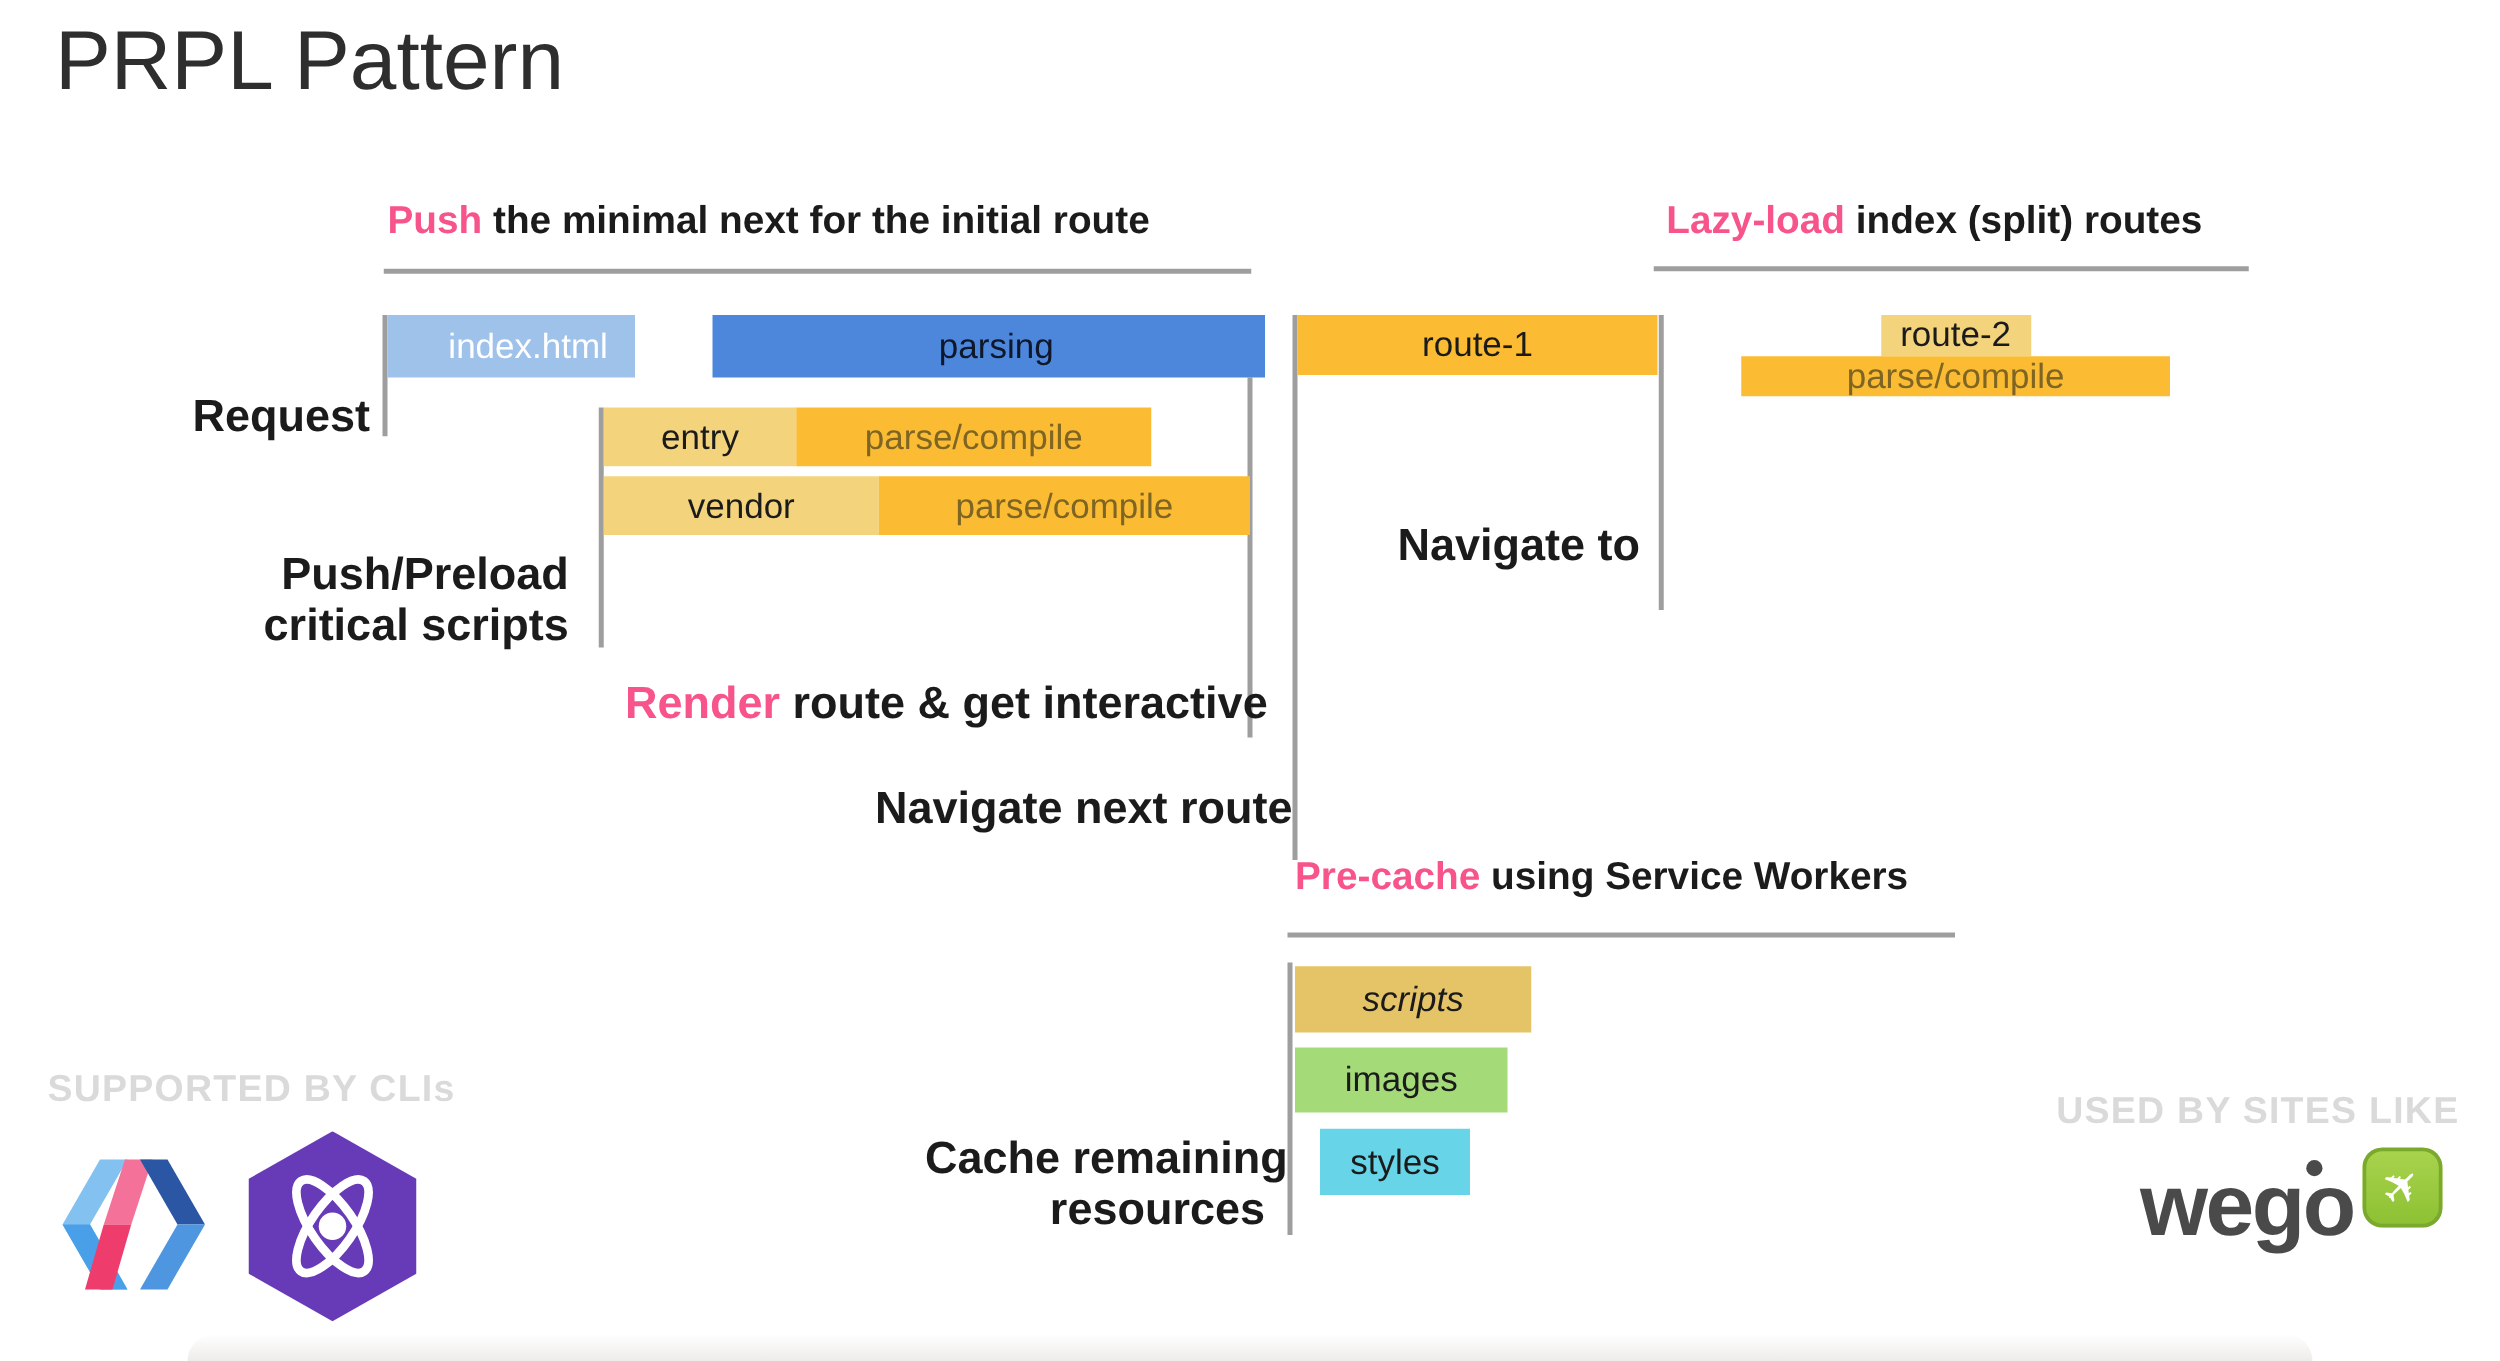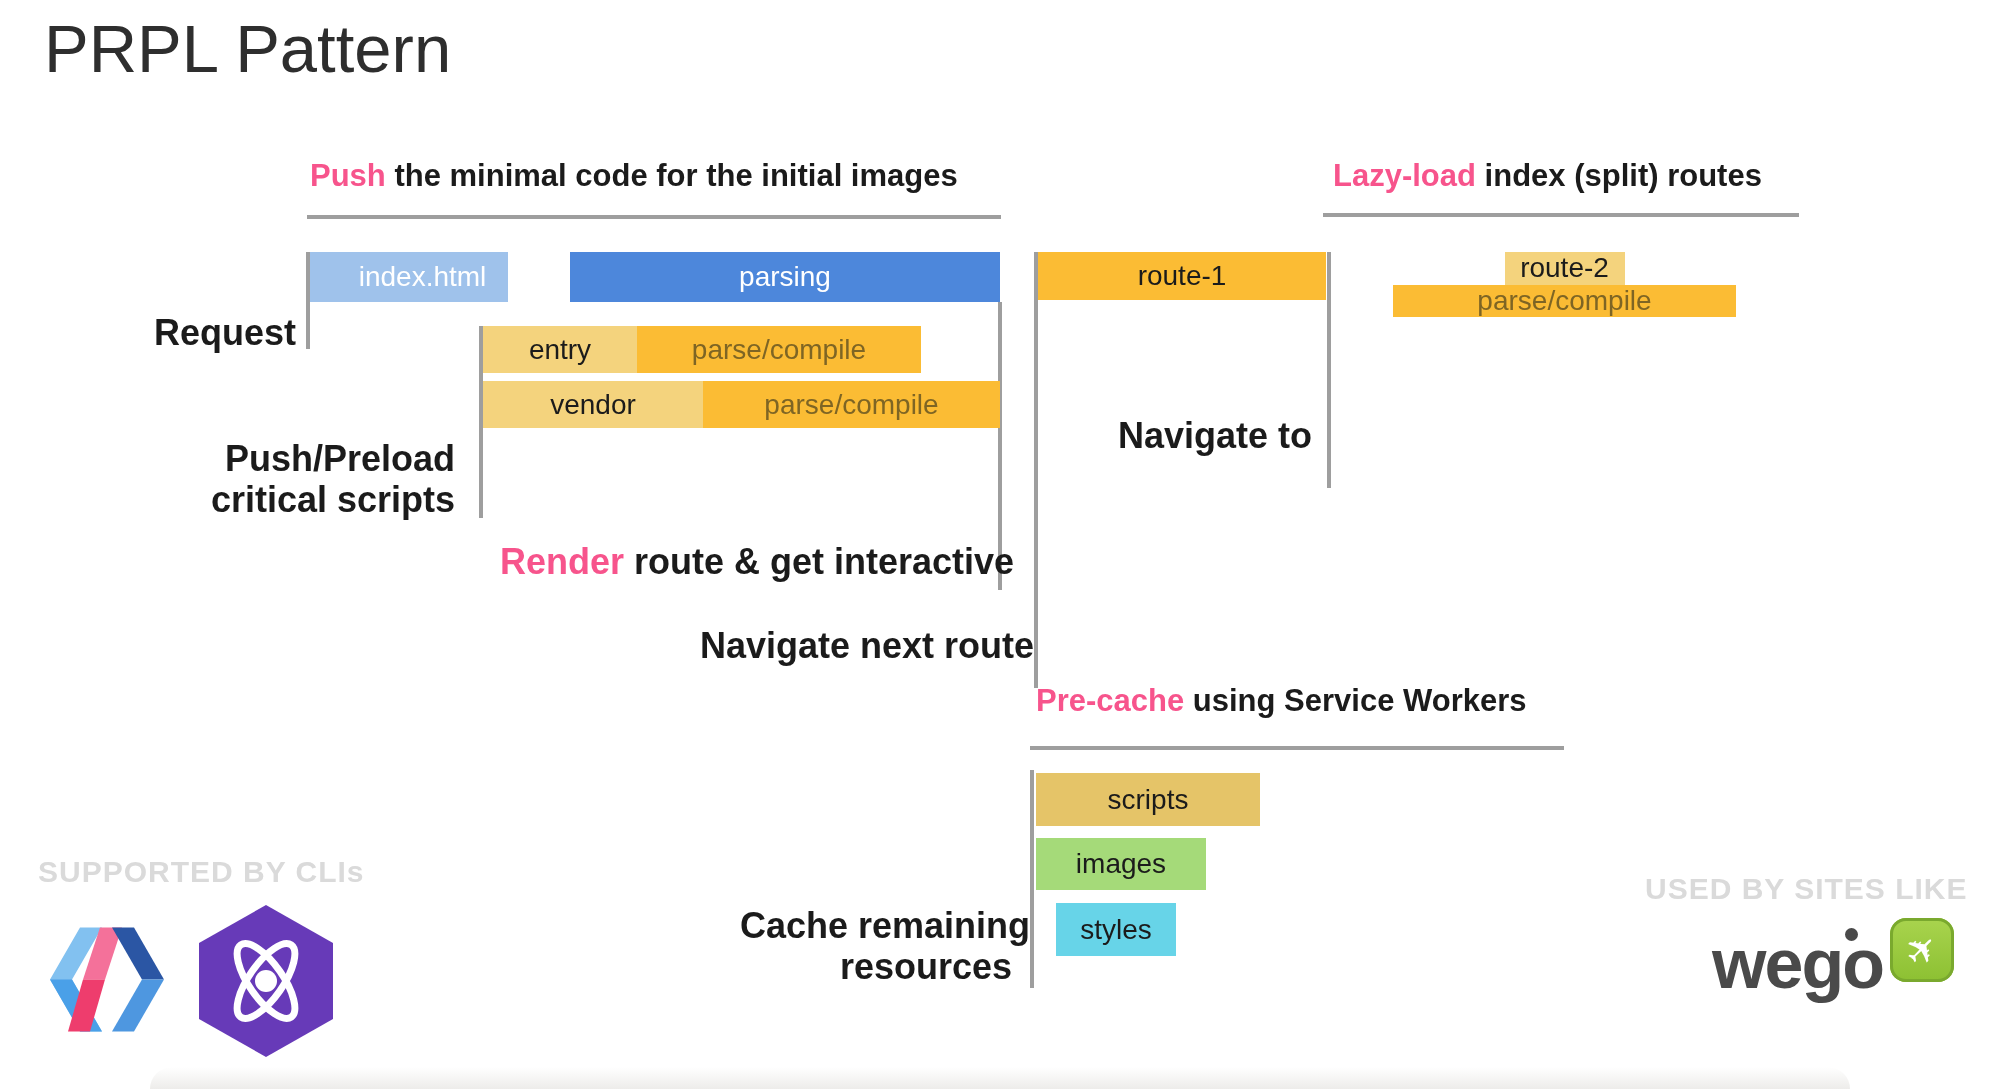--- a/index.html
+++ b/index.html
@@ -16,21 +16,21 @@
   .lbl .ln{display:block;line-height:41px;}
   
   .rule{position:absolute;height:4px;background:#9e9e9e;}
   .vline{position:absolute;width:4px;background:#9e9e9e;}
   
   .bar{position:absolute;display:flex;align-items:center;justify-content:center;
        font-size:28px;white-space:nowrap;}
   .bar.split{justify-content:flex-start;padding:0;}
   .cell{height:100%;display:flex;align-items:center;justify-content:center;font-size:28px;}
   .c-lightblue{background:#9fc2eb;color:#ffffff;padding-left:27px;}
-  .c-blue{background:#4d87db;color:#ffffff;}
+  .c-blue{background:#4d87db;color:#0f172a;padding-left:12px;}
   .c-orange{background:#fbbc34;color:#1b1b1b;}
   .c-lightyellow{background:#f4d37d;color:#1b1b1b;}
   .c-parse{background:#fbbc34;color:#7e6524;}
   .c-khaki{background:#e5c468;color:#1b1b1b;}
   .c-green{background:#a5da79;color:#1b1b1b;}
   .c-cyan{background:#67d4e8;color:#1b1b1b;}
   
   .watermark{position:absolute;font-size:30px;font-weight:700;color:#dadada;letter-spacing:1px;white-space:nowrap;}
   .logo{position:absolute;}
   .wego{position:absolute;left:1712px;top:918px;width:250px;height:120px;}
@@ -45,21 +45,21 @@
     background:linear-gradient(180deg,#ffffff 0%,#edecea 100%);border-radius:22px 22px 0 0;}
 </style>
 </head>
 <body>
 
 <div id="slide">
 
   <div class="title">PRPL Pattern</div>
 
   <div class="hdr" style="left:310px;top:158px;">
-    <span class="pink">Push</span><span> the minimal code for the initial images</span>
+    <span class="pink">Push</span><span> the minimal next for the initial route</span>
   </div>
   <div class="rule" style="left:307px;top:215px;width:694px;"></div>
 
   <div class="hdr" style="left:1333px;top:158px;">
     <span class="pink">Lazy-load</span><span> index (split) routes</span>
   </div>
   <div class="rule" style="left:1323px;top:213px;width:476px;"></div>
 
   <div class="vline" style="left:306px;top:252px;height:97px;"></div>
   <div class="vline" style="left:479px;top:326px;height:192px;"></div>
@@ -123,21 +123,21 @@
     <span>Navigate next route</span>
   </div>
 
   <div class="hdr" style="left:1036px;top:683px;">
     <span class="pink">Pre-cache</span><span> using Service Workers</span>
   </div>
   <div class="rule" style="left:1030px;top:746px;width:534px;"></div>
 
   <div class="vline" style="left:1030px;top:770px;height:218px;"></div>
 
-  <div class="bar c-khaki" style="left:1036px;top:773px;width:224px;height:53px;">
+  <div class="bar c-khaki" style="left:1036px;top:773px;width:189px;height:53px;font-style:italic;">
     <span>scripts</span>
   </div>
   <div class="bar c-green" style="left:1036px;top:838px;width:170px;height:52px;">
     <span>images</span>
   </div>
   <div class="bar c-cyan" style="left:1036px;top:903px;width:120px;height:53px;margin-left:20px;">
     <span>styles</span>
   </div>
 
   <div class="lbl right" style="left:740px;top:905px;width:272px;">

